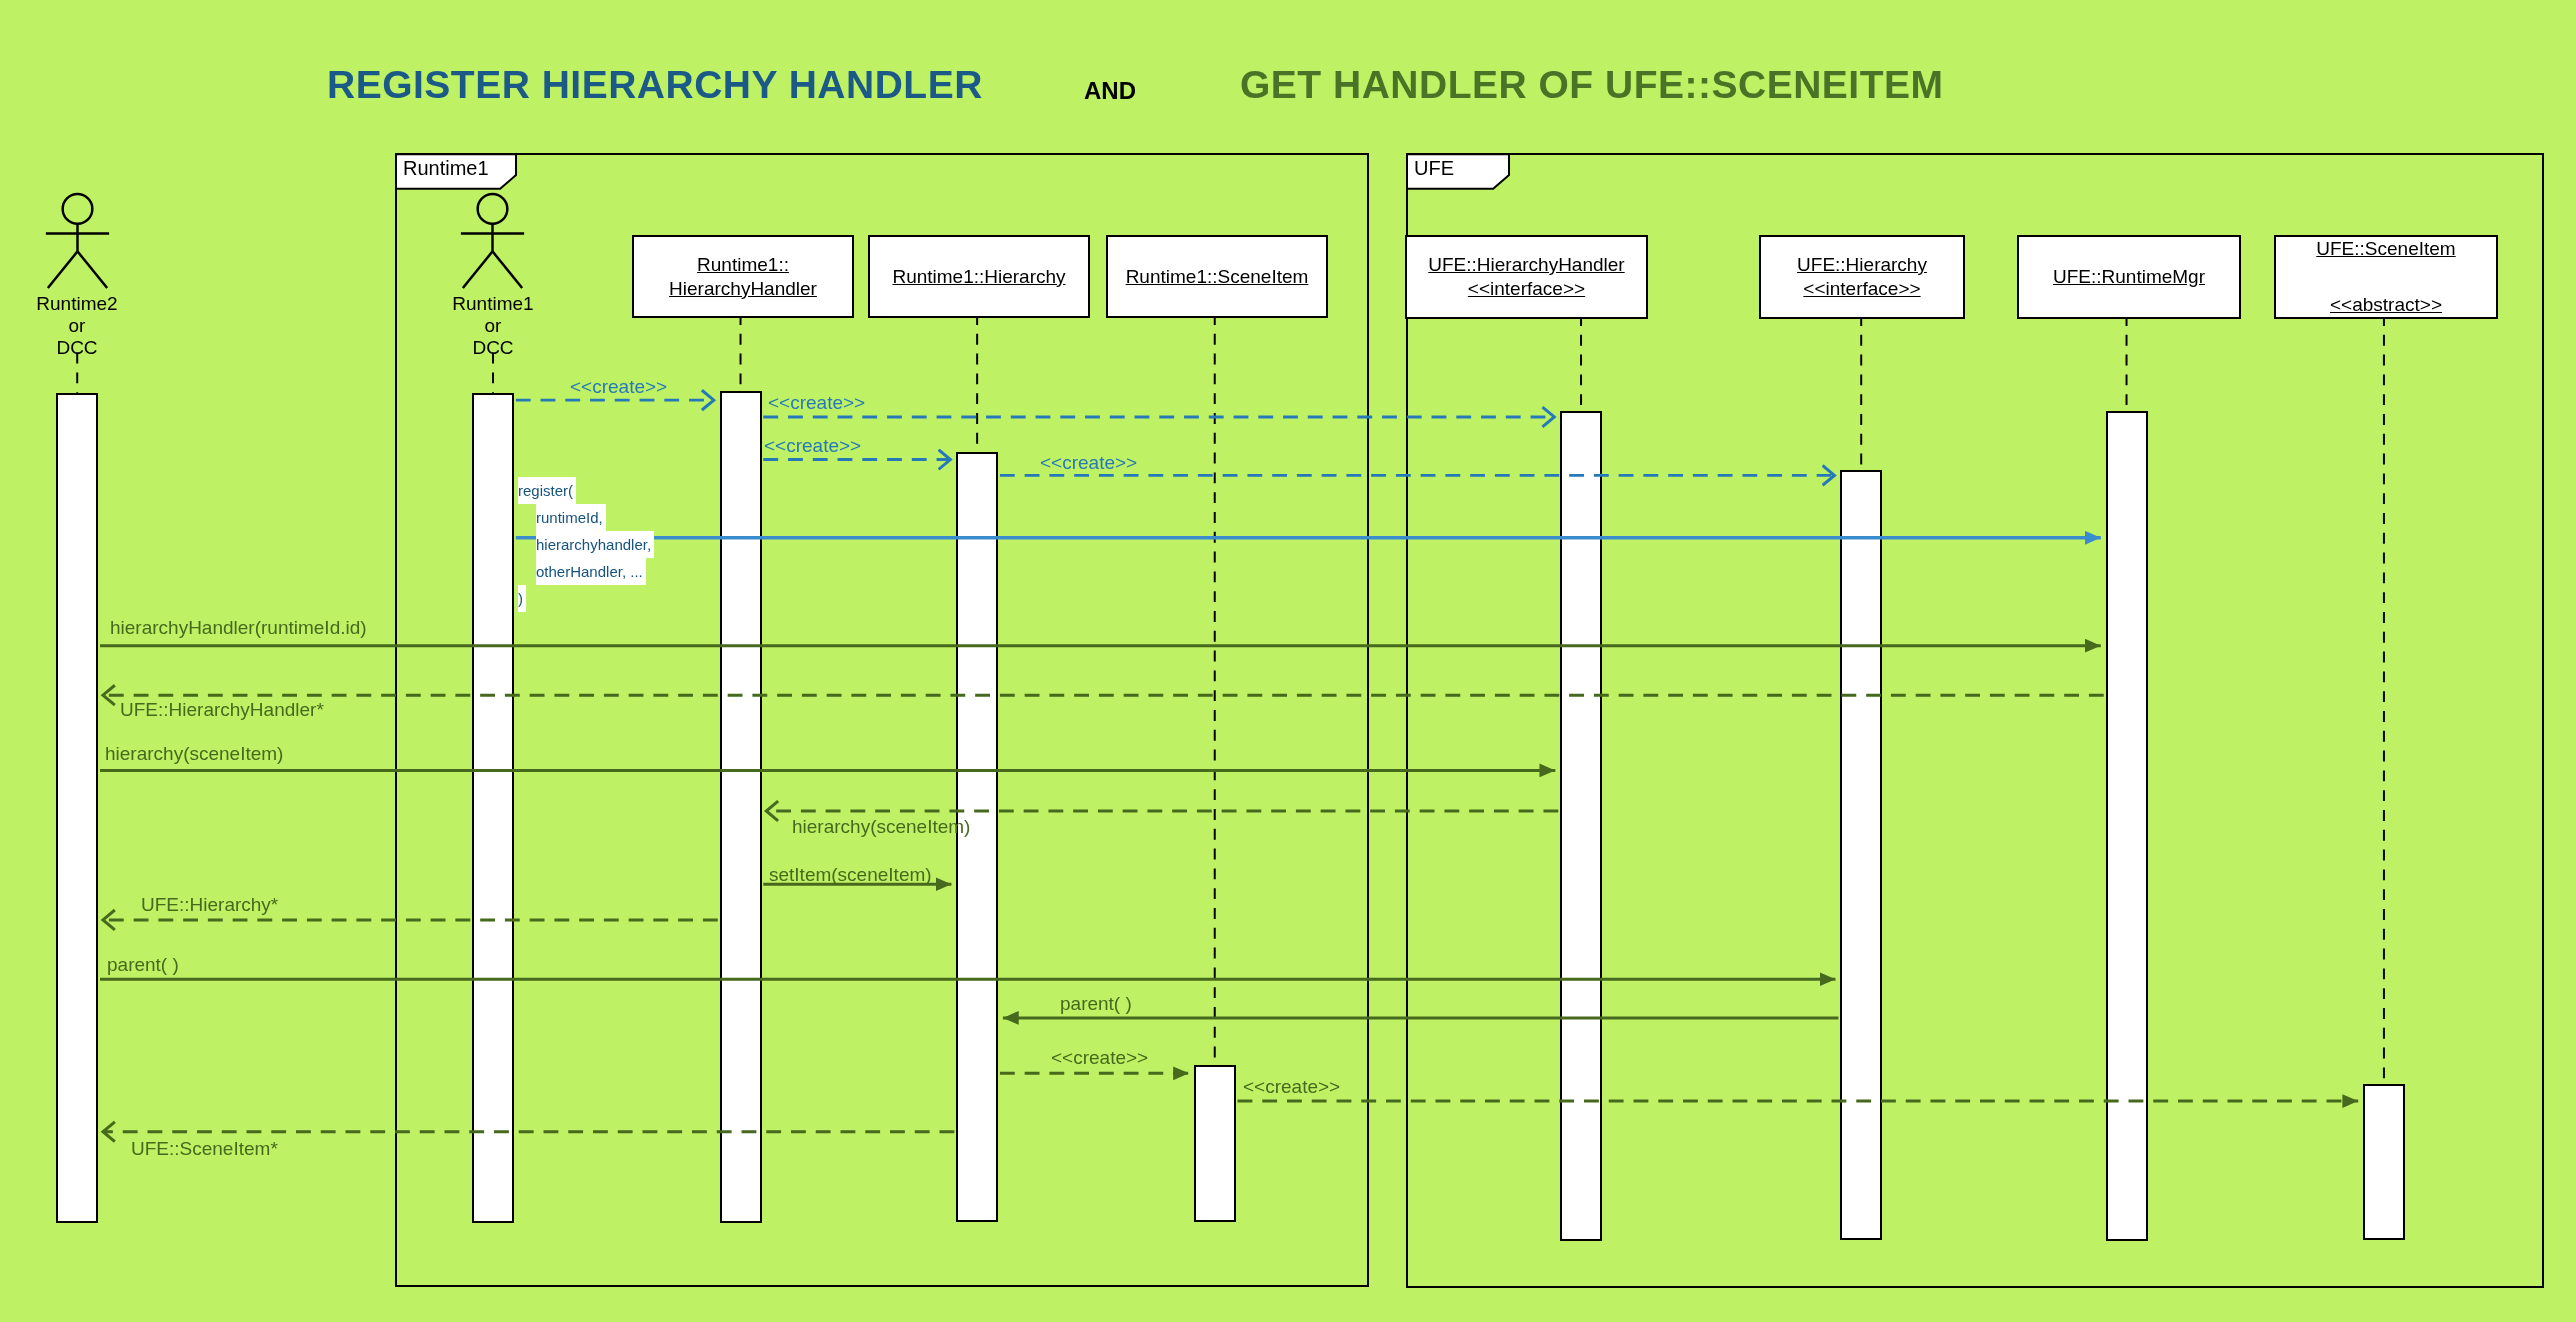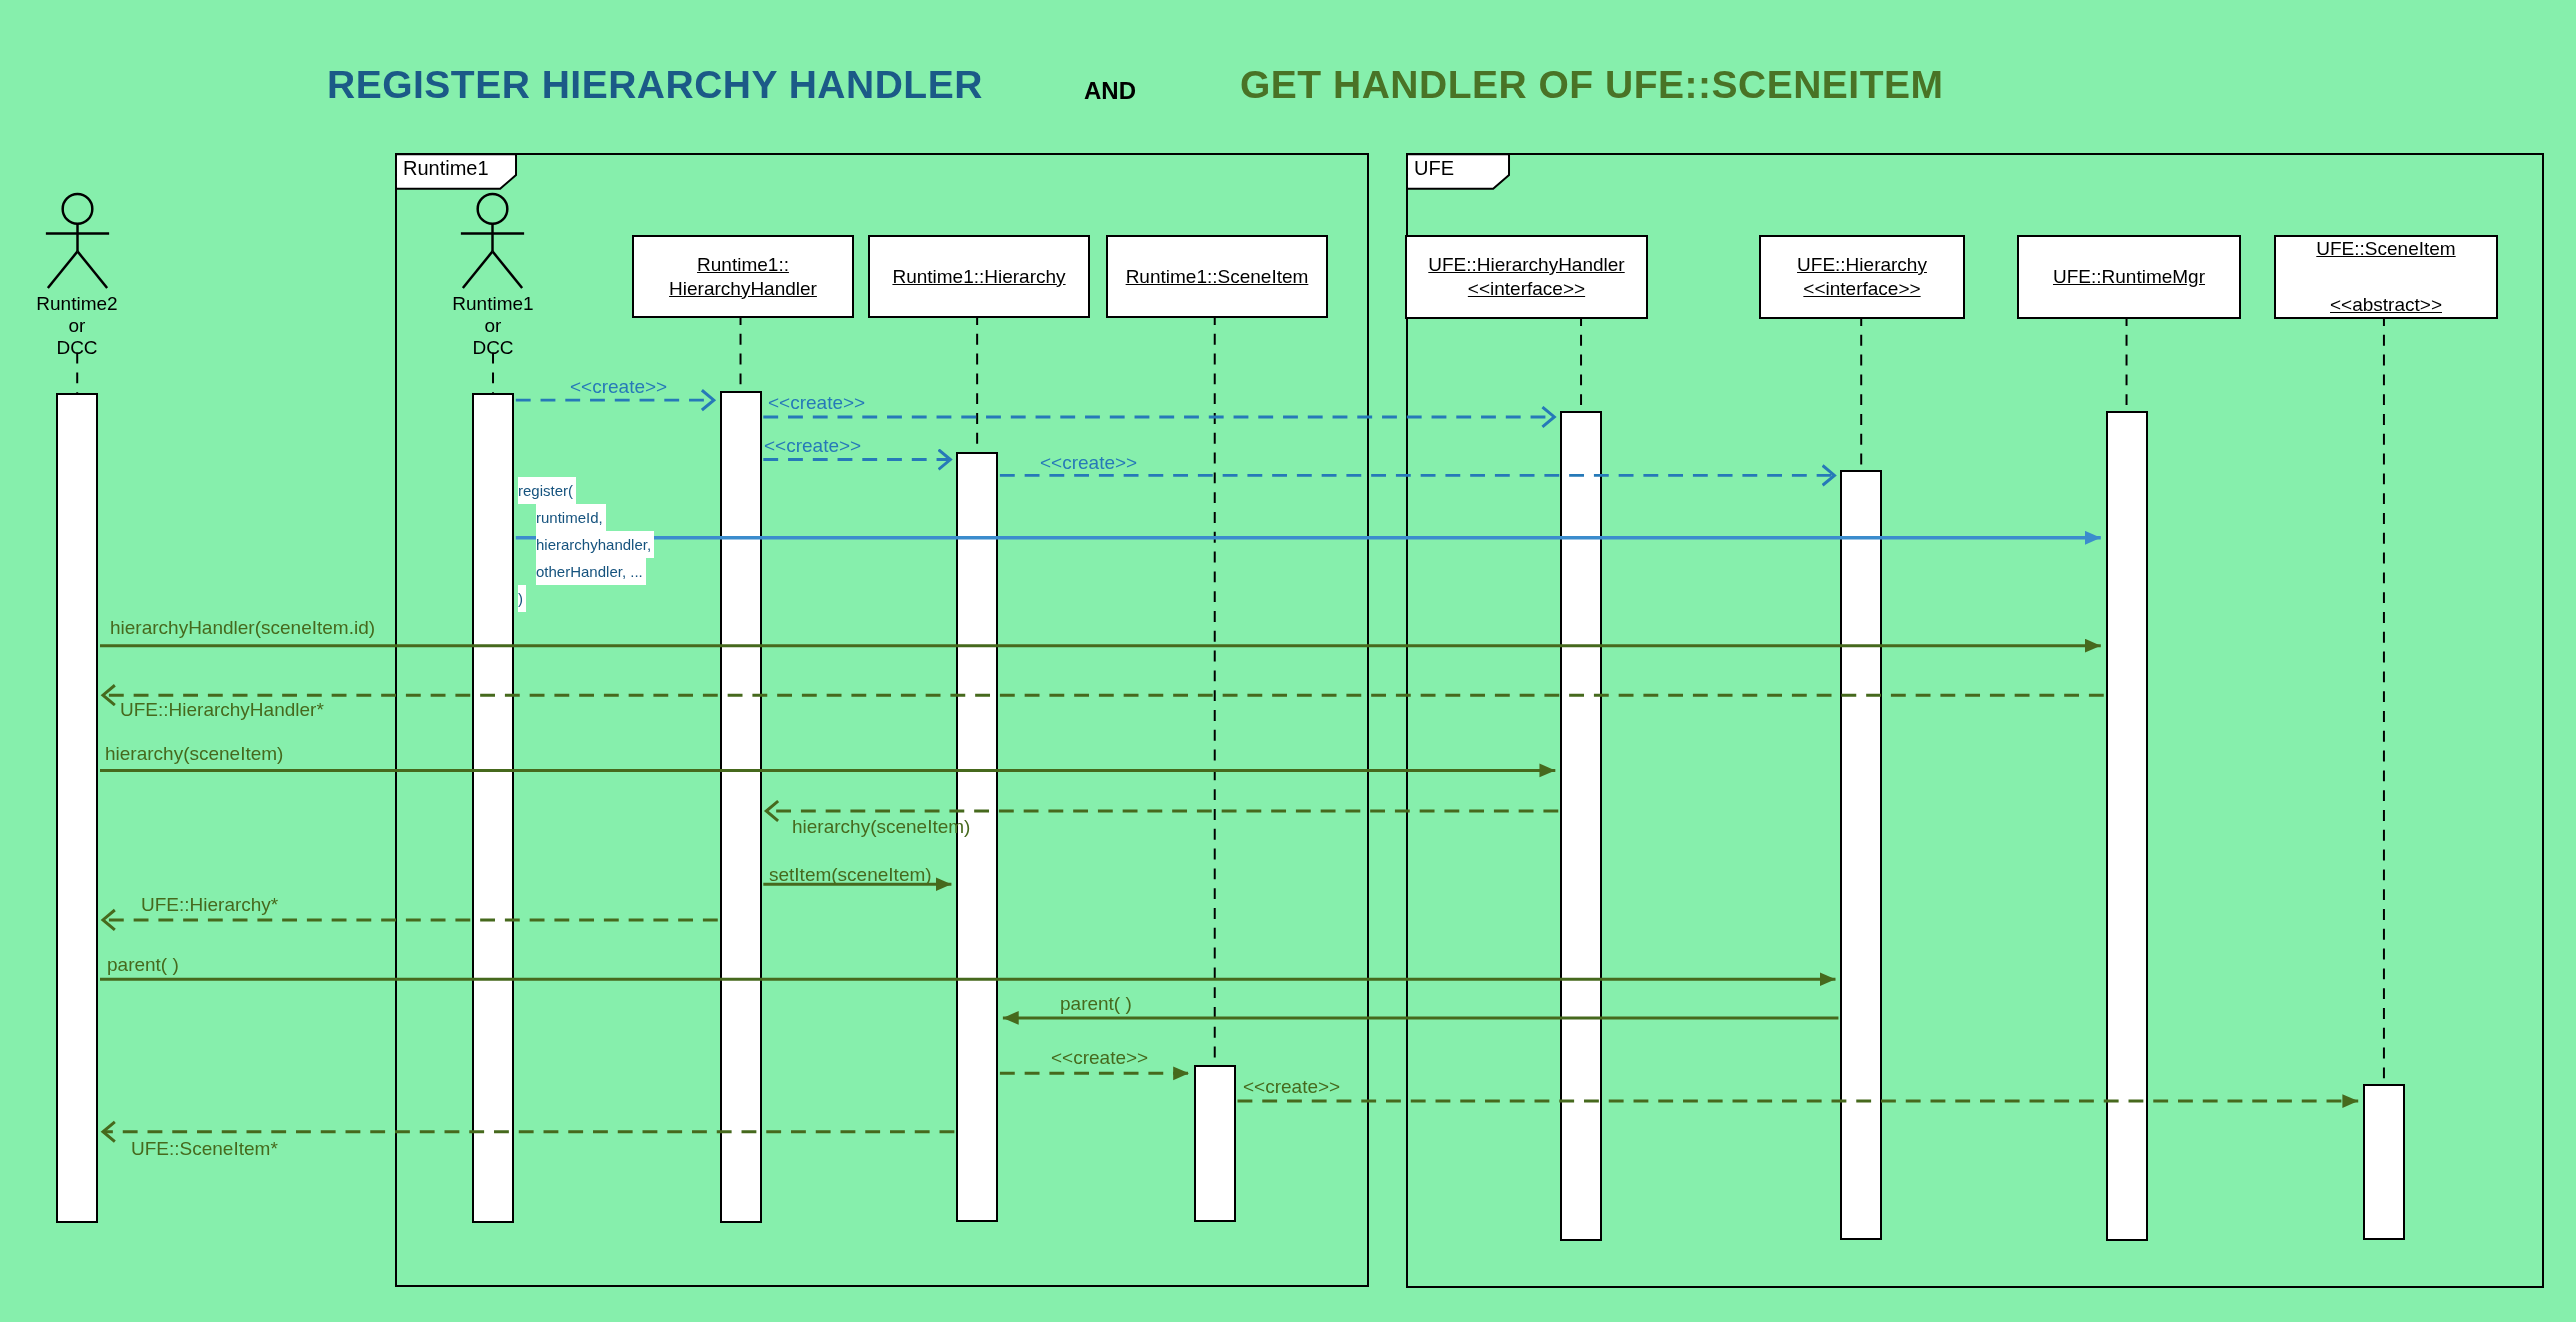--- a/index.html
+++ b/index.html
@@ -2,21 +2,21 @@
 <html style="--title-blue: #1b5a87; --title-green: #497326; --msg-blue: #2679b8; --msg-blue-dark: #16537e; --msg-blue-bright: #3b8ccd; --msg-green: #46691d; --ink: #000000;"><head>
 <meta charset="utf-8">
 <style>
   :root{
     --title-blue:#1b5a87; --title-green:#497326;
     --msg-blue:#2679b8; --msg-blue-dark:#16537e; --msg-blue-bright:#3b8ccd;
     --msg-green:#46691d; --ink:#000000;
   }
   html,body{margin:0;padding:0;background:#ffffff;}
   body{font-family:"Liberation Sans", sans-serif;}
-  #canvas{position:relative;width:2576px;height:1323px;background:#86efac;overflow:hidden;}
+  #canvas{position:relative;width:2576px;height:1323px;background:#bef264;overflow:hidden;}
 
   .title{position:absolute;font-weight:bold;font-size:39px;letter-spacing:0.5px;white-space:nowrap;}
   .title-left{color:var(--title-blue);}
   .title-right{color:var(--title-green);}
   .title-and{position:absolute;font-weight:bold;font-size:24px;color:var(--ink);white-space:nowrap;}
 
   .frame{position:absolute;border:2px solid var(--ink);background:transparent;}
   .frame-tab{position:absolute;left:-2px;top:-2px;}
   .frame-tab-label{position:absolute;left:8px;top:4px;font-size:20px;color:var(--ink);white-space:nowrap;}
 
@@ -199,21 +199,21 @@
   <div class="msg-label lbl-blue" style="left:1040px;top:452px;">&lt;&lt;create&gt;&gt;</div>
 
   <div class="register-block" style="left:518px;top:477px;">
     <span class="rl">register(</span>
     <span class="rl indent">runtimeId,</span>
     <span class="rl indent">hierarchyhandler,</span>
     <span class="rl indent">otherHandler, ...</span>
     <span class="rl">)</span>
   </div>
 
-  <div class="msg-label lbl-green" style="left:110px;top:617px;">hierarchyHandler(sceneItem.id)</div>
+  <div class="msg-label lbl-green" style="left:110px;top:617px;">hierarchyHandler(runtimeId.id)</div>
   <div class="msg-label lbl-green" style="left:120px;top:699px;">UFE::HierarchyHandler*</div>
   <div class="msg-label lbl-green" style="left:105px;top:743px;">hierarchy(sceneItem)</div>
   <div class="msg-label lbl-green" style="left:792px;top:816px;">hierarchy(sceneItem)</div>
   <div class="msg-label lbl-green" style="left:769px;top:864px;">setItem(sceneItem)</div>
   <div class="msg-label lbl-green" style="left:141px;top:894px;">UFE::Hierarchy*</div>
   <div class="msg-label lbl-green" style="left:107px;top:954px;">parent( )</div>
   <div class="msg-label lbl-green" style="left:1060px;top:993px;">parent( )</div>
   <div class="msg-label lbl-green" style="left:1051px;top:1047px;">&lt;&lt;create&gt;&gt;</div>
   <div class="msg-label lbl-green" style="left:1243px;top:1076px;">&lt;&lt;create&gt;&gt;</div>
   <div class="msg-label lbl-green" style="left:131px;top:1138px;">UFE::SceneItem*</div>

